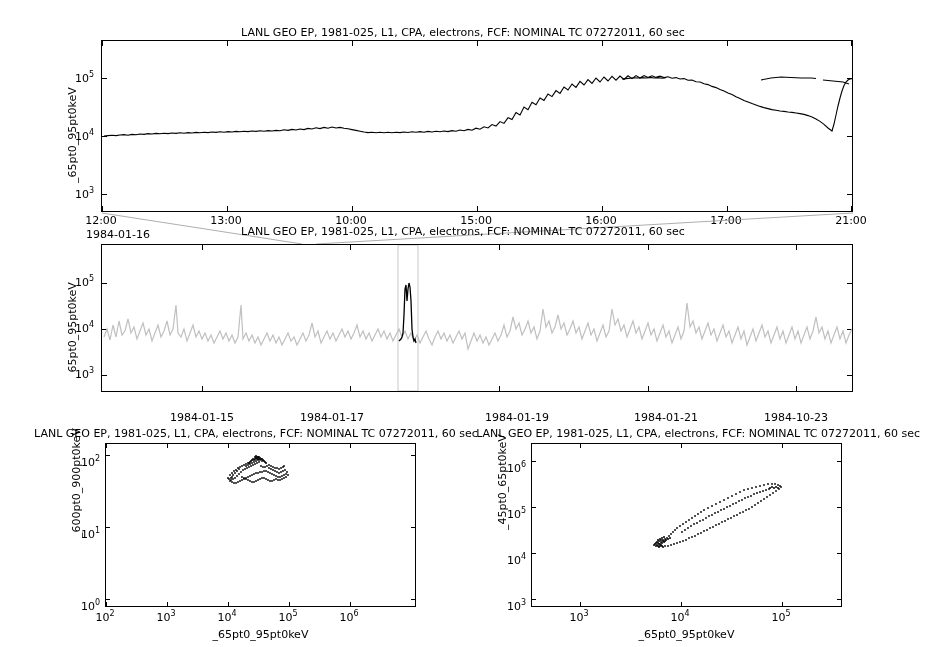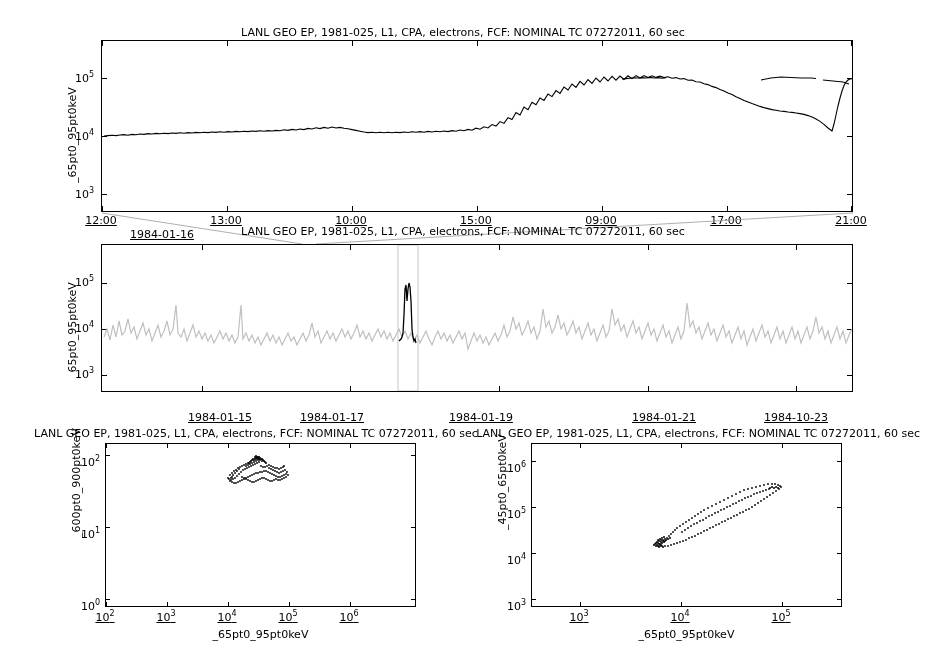--- a/index.html
+++ b/index.html
@@ -36,21 +36,20 @@
   .xlabel{
     position:absolute;
     font-size:11px;
     white-space:nowrap;
     text-align:center;
   }
   .tick{
     position:absolute;
     font-size:11px;
     white-space:nowrap;
-    text-decoration:underline;
   }
   .ticky{
     position:absolute;
     font-size:11px;
     white-space:nowrap;
     text-align:right;
   }
   sup{font-size:8px;vertical-align:super;}
 </style>
 </head>
@@ -102,26 +101,26 @@
 <div class="ticky" style="left:62px;top:128px;width:32px;">
   <span>10</span><sup>4</sup>
 </div>
 <div class="ticky" style="left:62px;top:70px;width:32px;">
   <span>10</span><sup>5</sup>
 </div>
 
 <div class="tick" style="left:85px;top:214px;width:32px;text-align:center;">12:00</div>
 <div class="tick" style="left:210px;top:214px;width:32px;text-align:center;">13:00</div>
 <div class="tick" style="left:335px;top:214px;width:32px;text-align:center;">10:00</div>
-<div class="tick" style="left:460px;top:214px;width:32px;text-align:left;">15:00</div>
-<div class="tick" style="left:585px;top:214px;width:32px;text-align:center;">09:00</div>
+<div class="tick" style="left:460px;top:214px;width:32px;text-align:right;">15:00</div>
+<div class="tick" style="left:585px;top:214px;width:32px;text-align:center;">16:00</div>
 <div class="tick" style="left:710px;top:214px;width:32px;text-align:center;">17:00</div>
 <div class="tick" style="left:835px;top:214px;width:32px;text-align:center;">21:00</div>
 
-<div class="tick" style="left:86px;top:228px;margin-left:44px;">1984-01-16</div>
+<div class="tick" style="left:86px;top:228px;">1984-01-16</div>
 
 <svg class="panel" style="left:0;top:212px;" width="926" height="34">
   <line x1="102" y1="1" x2="302" y2="32" stroke="#999" stroke-width="0.8"></line>
   <line x1="853" y1="1" x2="316" y2="32" stroke="#999" stroke-width="0.8"></line>
 </svg>
 
 <div class="title" style="left:0;top:225px;width:926px;">LANL GEO EP, 1981-025, L1, CPA, electrons, FCF: NOMINAL TC 07272011, 60 sec</div>
 
 <div class="ylabel" style="left:66px;top:378px;">_65pt0_95pt0keV</div>
 
@@ -157,24 +156,24 @@
 <div class="ticky" style="left:62px;top:366px;width:32px;">
   <span>10</span><sup>3</sup>
 </div>
 <div class="ticky" style="left:62px;top:320px;width:32px;">
   <span>10</span><sup>4</sup>
 </div>
 <div class="ticky" style="left:62px;top:274px;width:32px;">
   <span>10</span><sup>5</sup>
 </div>
 
-<div class="tick" style="left:152px;top:411px;width:100px;text-align:right;">1984-01-15</div>
+<div class="tick" style="left:152px;top:411px;width:100px;text-align:center;">1984-01-15</div>
 <div class="tick" style="left:300px;top:411px;width:100px;text-align:left;">1984-01-17</div>
-<div class="tick" style="left:449px;top:411px;width:100px;text-align:left;">1984-01-19</div>
-<div class="tick" style="left:632px;top:411px;width:100px;text-align:left;">1984-01-21</div>
+<div class="tick" style="left:449px;top:411px;width:100px;text-align:right;">1984-01-19</div>
+<div class="tick" style="left:598px;top:411px;width:100px;text-align:right;">1984-01-21</div>
 <div class="tick" style="left:746px;top:411px;width:100px;text-align:center;">1984-10-23</div>
 
 <div class="title" style="left:0;top:427px;width:926px;text-align:left;padding-left:34px;box-sizing:border-box;">LANL GEO EP, 1981-025, L1, CPA, electrons, FCF: NOMINAL TC 07272011, 60 sec</div>
 
 <div class="ylabel" style="left:70px;top:538px;">_600pt0_900pt0keV</div>
 
 <div class="axes" style="left:105px;top:443px;width:311px;height:164px;">
   <svg width="309" height="162" viewBox="0 0 309 162">
     <g stroke="#000" stroke-width="1">
       <line x1="0" y1="155.5" x2="4" y2="155.5"></line>

